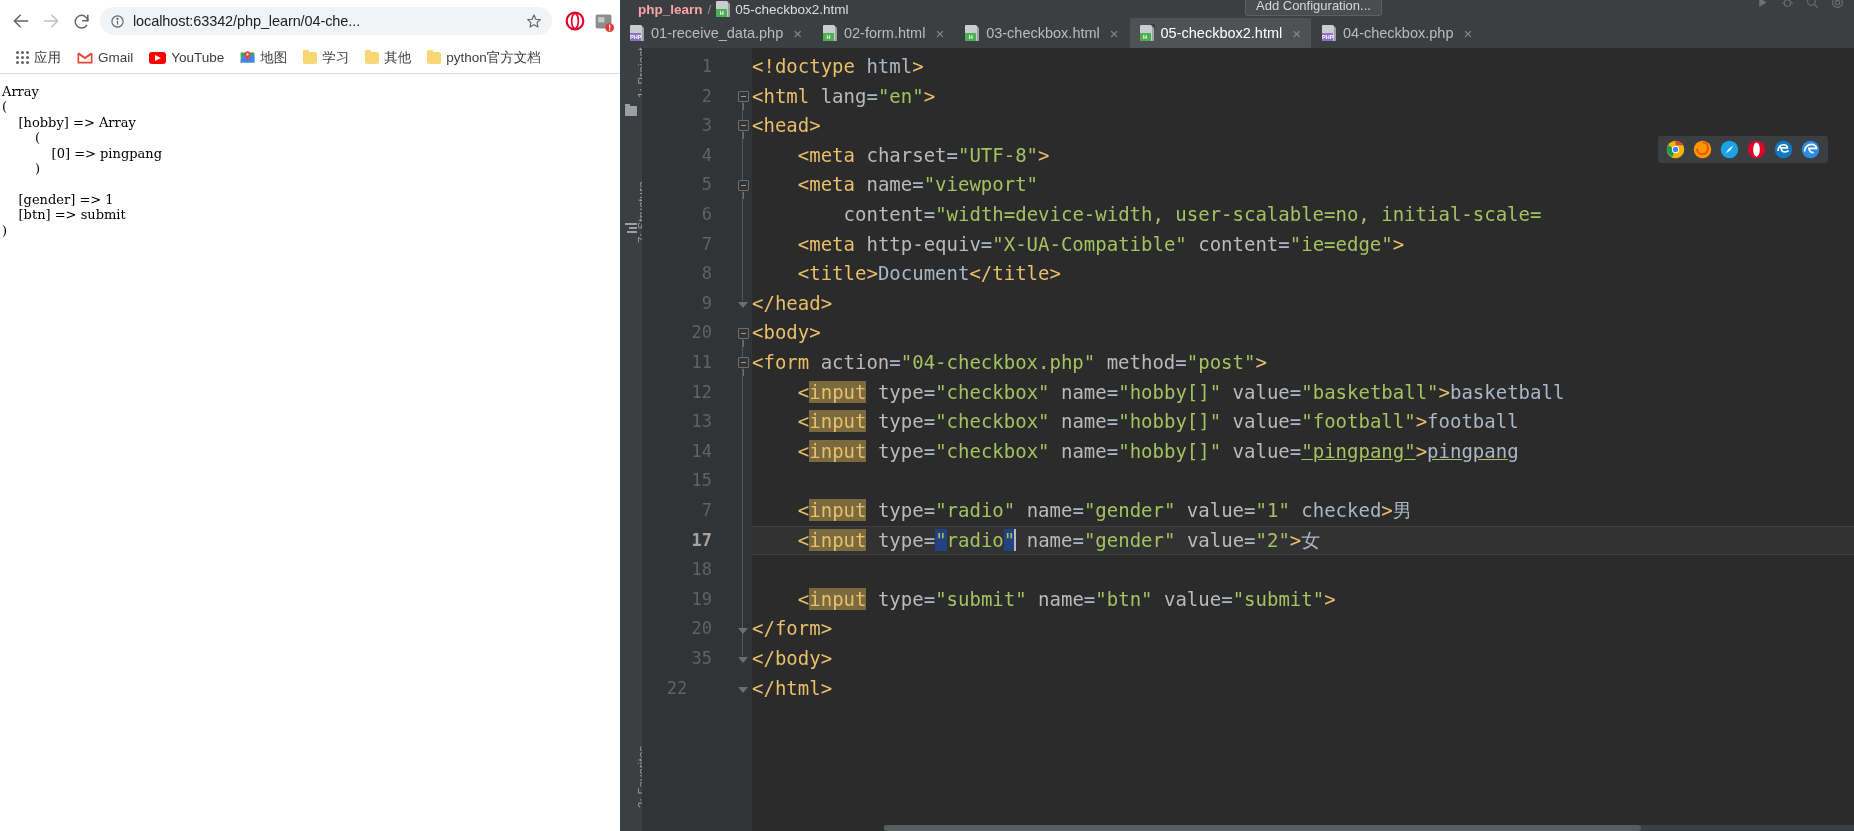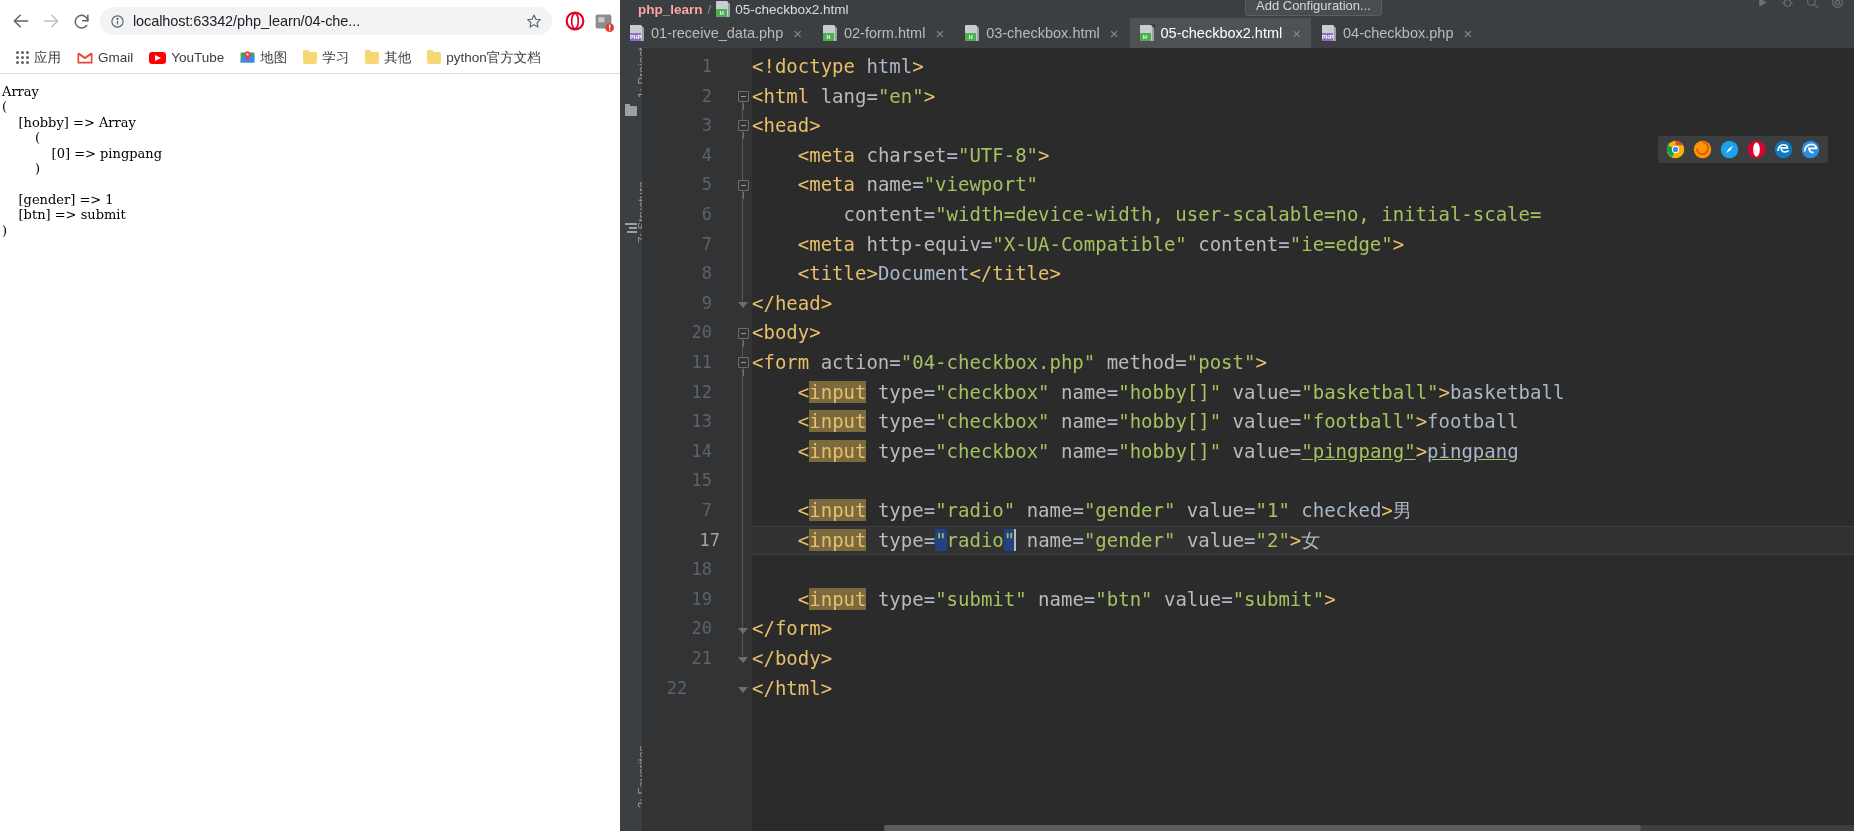--- a/index.html
+++ b/index.html
@@ -545,25 +545,25 @@
         <div class="lnum" style="top: 181.6px; left: 0px;">7</div>
         <div class="lnum" style="top: 211.2px; left: 0px;">8</div>
         <div class="lnum" style="top: 240.8px; left: 0px;">9</div>
         <div class="lnum" style="top: 270.4px; left: 0px;">20</div>
         <div class="lnum" style="top: 300px; left: 0px;">11</div>
         <div class="lnum" style="top: 329.6px; left: 0px;">12</div>
         <div class="lnum" style="top: 359.2px; left: 0px;">13</div>
         <div class="lnum" style="top: 388.8px; left: 0px;">14</div>
         <div class="lnum" style="top: 418.4px; left: 0px;">15</div>
         <div class="lnum" style="top: 448px; left: 0px;">7</div>
-        <div class="lnum cur" style="top: 477.6px; left: 8px;">17</div>
+        <div class="lnum cur" style="top: 477.6px; left: 0px; font-weight: bold;">17</div>
         <div class="lnum" style="top: 507.2px; left: 0px;">18</div>
         <div class="lnum" style="top: 536.8px; left: 0px;">19</div>
         <div class="lnum" style="top: 566.4px; left: 0px;">20</div>
-        <div class="lnum" style="top: 596px; left: 0px;">21</div>
+        <div class="lnum" style="top: 596px; left: 0px;">35</div>
         <div class="lnum" style="top: 625.6px; left: 0px; text-align: center;">22</div>
       </div>
     <div class="fold-rail">
         <div class="foldline" style="top: 53.6px; height: 199.2px;"></div>
         <div class="foldline" style="top: 83.2px; height: 169.6px;"></div>
         <div class="foldline" style="top: 142.4px; height: 21.6px;"></div>
         <div class="foldline" style="top: 290.4px; height: 317.6px;"></div>
         <div class="foldline" style="top: 320px; height: 258.4px;"></div>
         <div class="fold" style="top: 33.6px;">
           <span class="box"></span>

